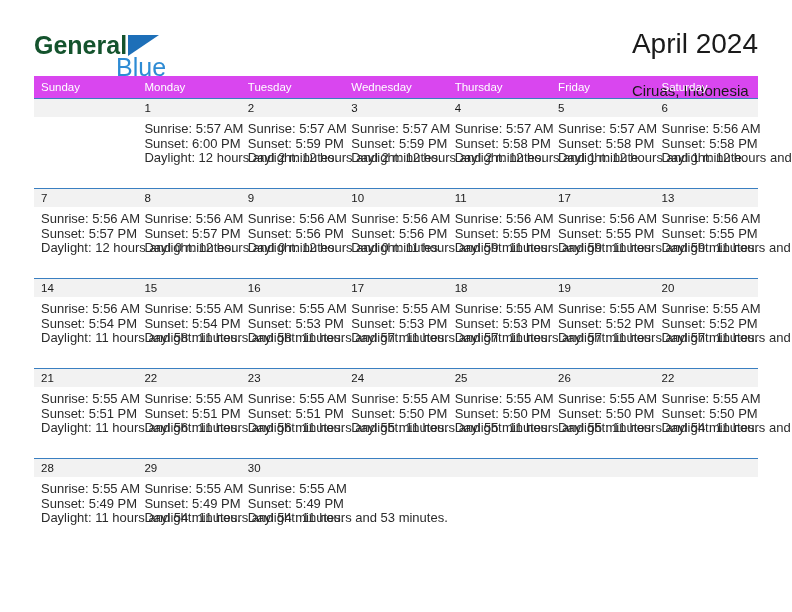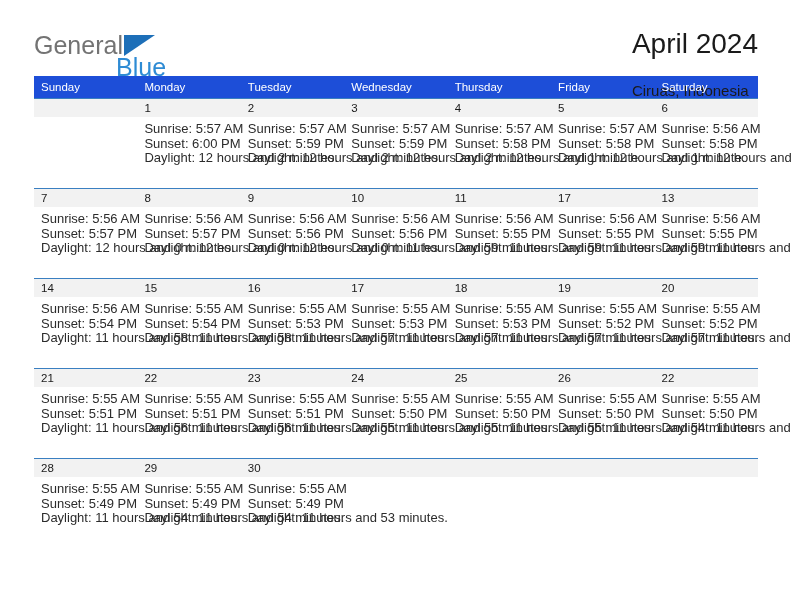--- a/index.html
+++ b/index.html
@@ -32,24 +32,24 @@
     line-height: 1;
     padding-top: 4px;
   }
   .brand-row1 {
     display: flex;
     align-items: flex-end;
     height: 26px;
   }
   .brand-general {
     font-size: 25px;
-    color: #737373;
+    color: #14532d;
     letter-spacing: 0px;
     line-height: 25px;
-    font-weight: 400;
+    font-weight: 700;
     margin-top: 27px;
   }
   .brand-tri {
     width: 0;
     height: 0;
     border-left: 31px solid #1d6fb8;
     border-bottom: 21px solid transparent;
     margin-left: 1px;
     margin-bottom: 2px;
   }
@@ -86,21 +86,21 @@
   .calendar {
     margin: 0 34px;
     width: 724px;
   }
   table.cal {
     width: 100%;
     border-collapse: collapse;
     table-layout: fixed;
   }
   table.cal th {
-    background: #1d4ed8;
+    background: #d946ef;
     color: #ffffff;
     font-size: 11.5px;
     font-weight: 400;
     text-align: left;
     padding: 5px 0 5px 7px;
     height: 21px;
     border: none;
   }
   td.daycell {
     vertical-align: top;

